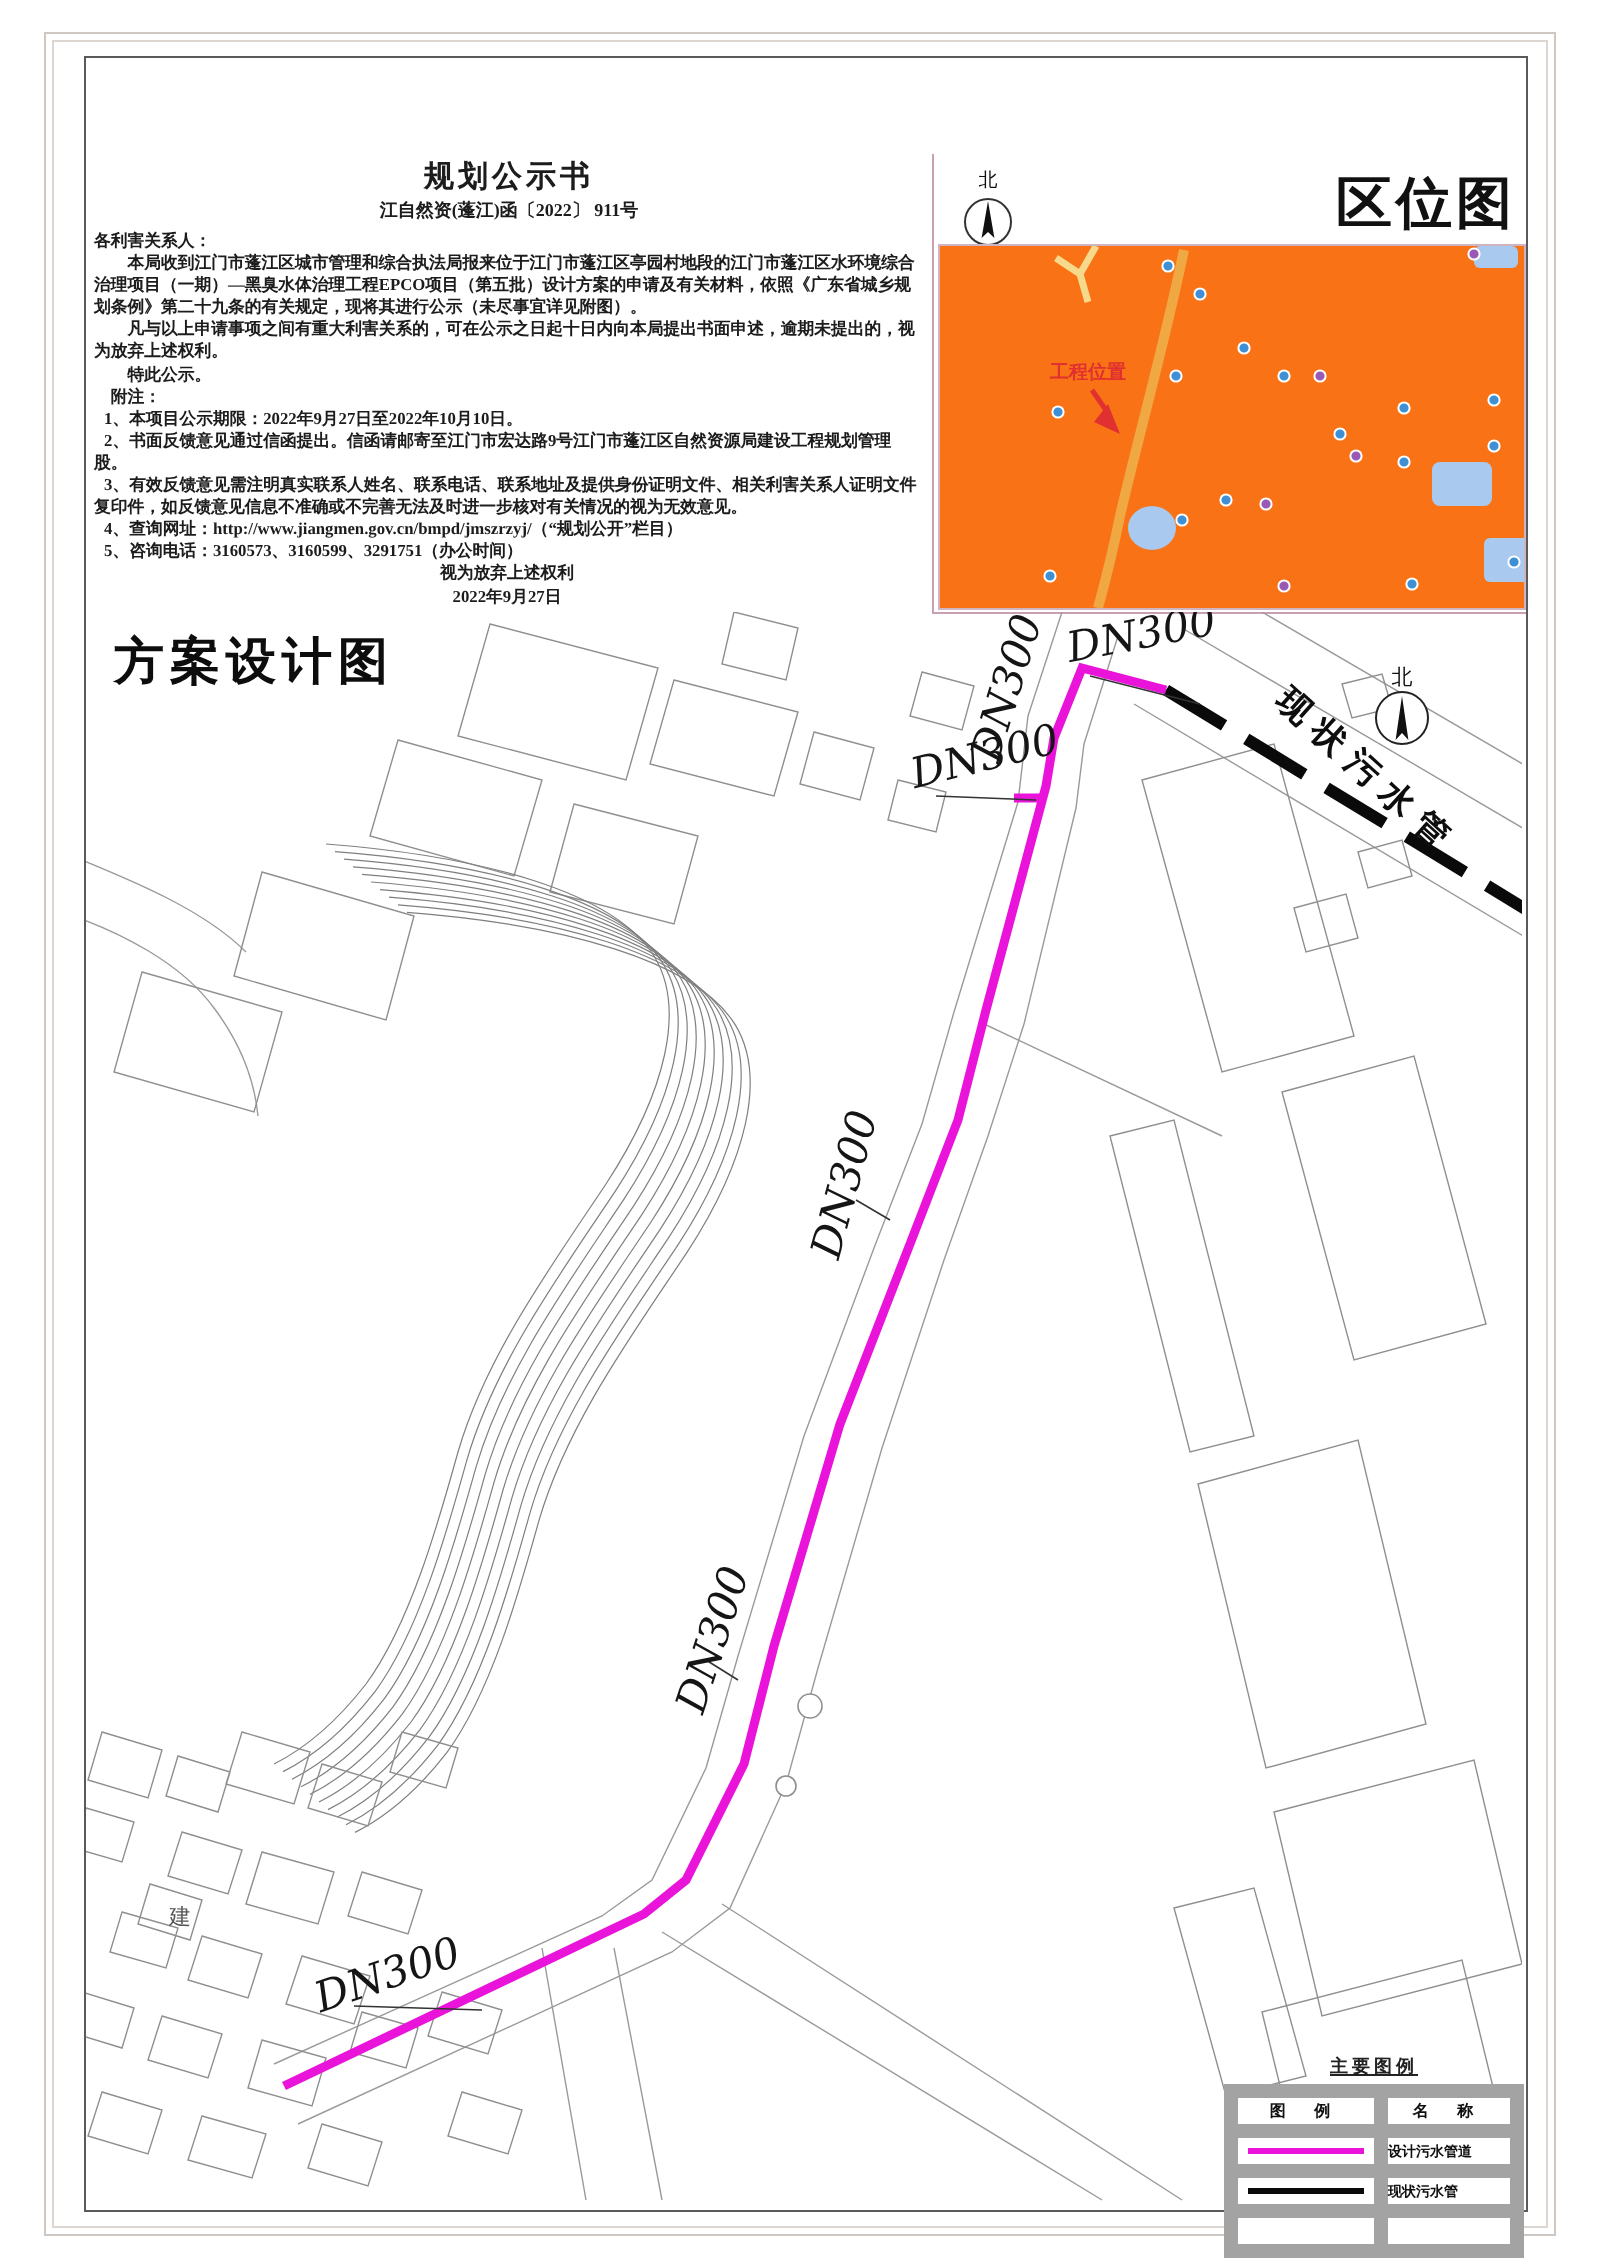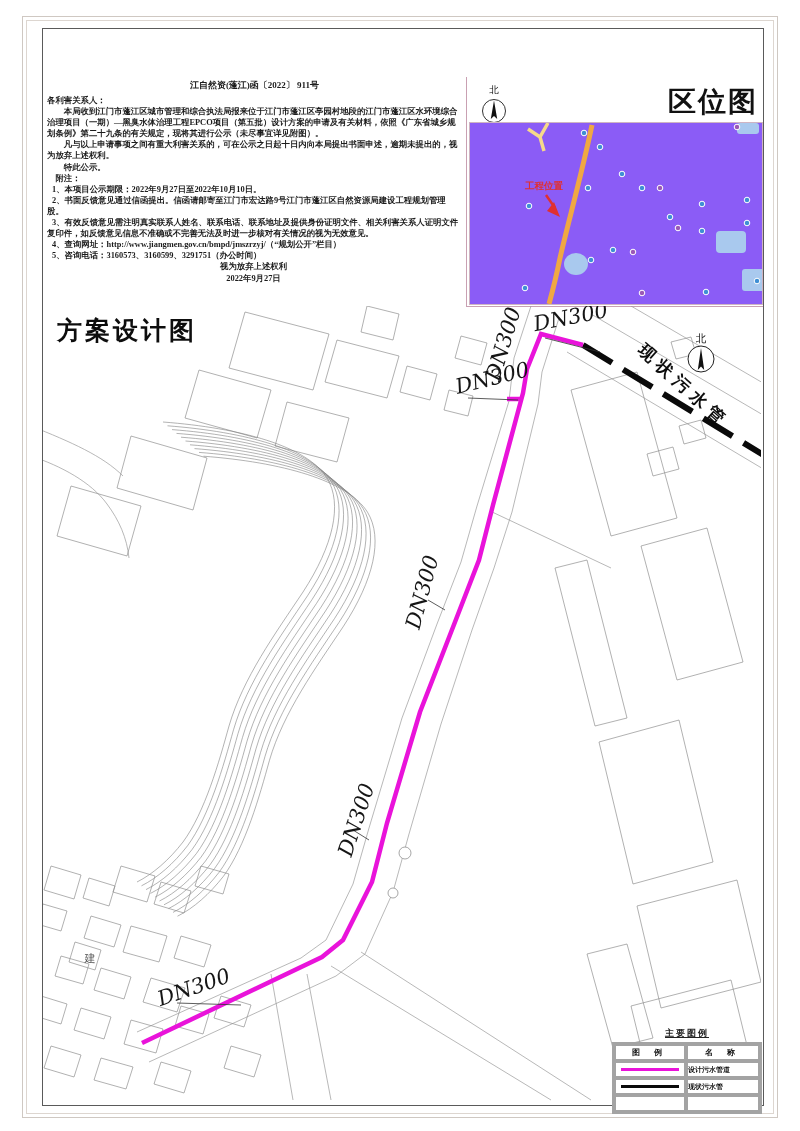--- a/index.html
+++ b/index.html
@@ -27,50 +27,51 @@
   .indent{text-indent:2em;}
   .note{text-indent:0.6em;}
   .note-label{text-indent:1em;}
   .center-line{text-align:center;text-indent:0;}
 
   
   .map-panel{position:absolute;left:466px;top:77px;width:296px;height:229px;
              border-left:1px solid #c9a0b2;border-bottom:1px solid #c9a0b2;}
   .map-title{position:absolute;right:5px;top:6px;font-size:28px;font-weight:bold;color:#111;letter-spacing:2px;}
   .map-compass{position:absolute;left:12px;top:6px;}
-  .map-canvas{position:absolute;left:2px;top:45px;width:292px;height:181px;background:#8b5cf6;
+  .map-canvas{position:absolute;left:2px;top:45px;width:292px;height:181px;background:#f97316;
               border:1px solid #cfb4c2;}
 
   
   .plan-title{position:absolute;left:57px;top:314px;font-size:25px;font-weight:bold;color:#0d0d0d;letter-spacing:3px;}
   .plan-svg{position:absolute;left:43px;top:306px;width:718px;height:797px;}
 
   
   .legend{position:absolute;left:612px;top:1027px;width:150px;font-family:"Liberation Sans",sans-serif;}
   .legend-title{text-align:center;font-size:9px;font-weight:bold;text-decoration:underline;
                 letter-spacing:2px;margin-bottom:2px;color:#222;}
   .legend table{width:100%;border-collapse:collapse;background:#fff;border:1.5px solid #222;}
-  .legend td{border:4px solid #a3a3a3;height:13px;padding:0;}
+  .legend td{border:7px solid #a3a3a3;height:13px;padding:0;}
   .lg-sym-h,.lg-name-h{font-size:8px;font-weight:bold;text-align:center;letter-spacing:6px;color:#111;}
   .col-sym{width:68px;}
   .sample{width:58px;margin:0 auto;}
   .sample.design{height:3px;background:#e913da;}
   .sample.existing{height:2.5px;background:#0a0a0a;}
   .lg-name{font-size:7px;color:#111;padding-left:4px;font-weight:600;}
 </style>
 </head>
 <body>
 
 <div class="page">
   <div class="outer-edge"></div>
   <div class="outer-edge2"></div>
   <div class="frame"></div>
 
 
   <div class="notice">
+    <h1>规划公示书</h1>
     <div class="doc-number">江自然资(蓬江)函〔2022〕 911号</div>
     <div class="nbody">
       <p>各利害关系人：</p>
       <p class="indent"><span>本局收到江门市蓬江区城市管理和综合执法局报来位于江门市蓬江区亭园村地段的</span><b>江门市蓬江区水环境综合治理项目（一期）—黑臭水体治理工程EPCO项目（第五批）</b><span>设计方案的申请及有关材料，依照《广东省城乡规划条例》第二十九条的有关规定，现将其进行公示（未尽事宜详见附图）。</span></p>
       <p class="indent">凡与以上申请事项之间有重大利害关系的，可在公示之日起十日内向本局提出书面申述，逾期未提出的，视为放弃上述权利。</p>
       <p class="indent">特此公示。</p>
       <p class="note-label">附注：</p>
       <p class="note">1、本项目公示期限：2022年9月27日至2022年10月10日。</p>
       <p class="note">2、书面反馈意见通过信函提出。信函请邮寄至江门市宏达路9号江门市蓬江区自然资源局建设工程规划管理股。</p>
       <p class="note">3、有效反馈意见需注明真实联系人姓名、联系电话、联系地址及提供身份证明文件、相关利害关系人证明文件复印件，如反馈意见信息不准确或不完善无法及时进一步核对有关情况的视为无效意见。</p>

